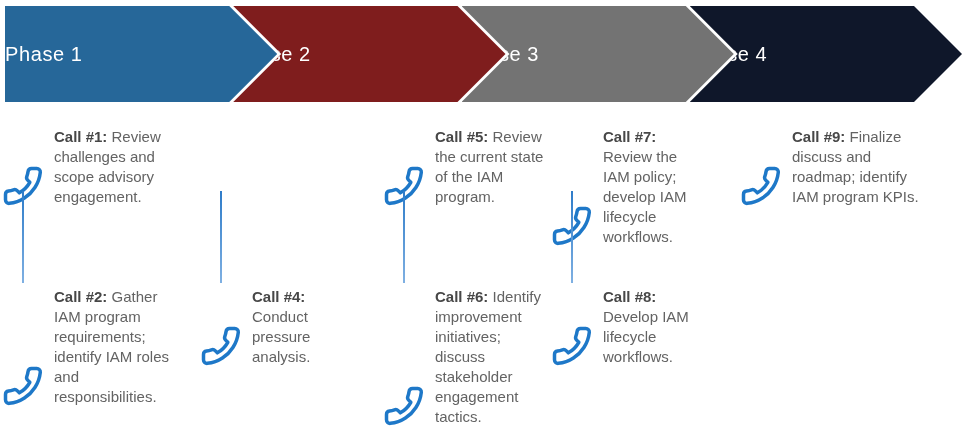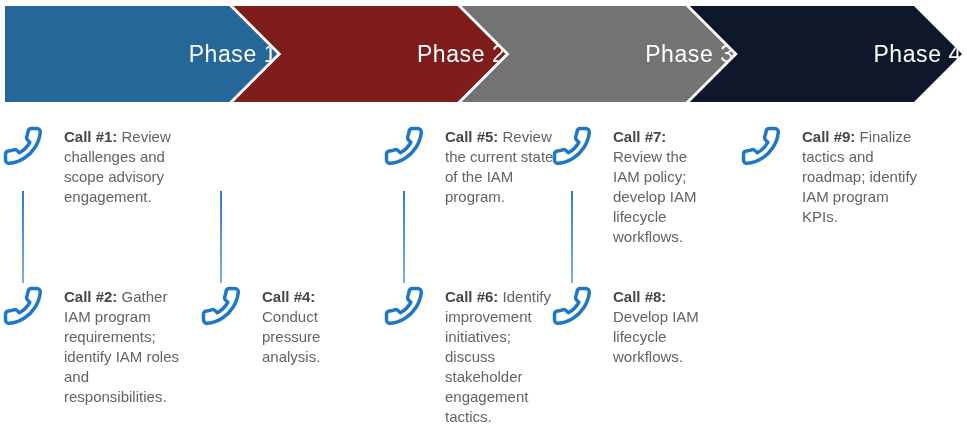--- a/index.html
+++ b/index.html
@@ -18,47 +18,46 @@
     left: 5px;
     top: 6px;
     width: 957px;
     height: 96px;
     display: flex;
   }
   .phase-arrow {
     flex: 1 1 0;
     display: flex;
     align-items: center;
-    justify-content: flex-end;
+    justify-content: flex-start;
     color: #ffffff;
-    font-size: 23px;
+    font-size: 20px;
     letter-spacing: 0.6px;
     clip-path: polygon(0 0, calc(100% - 48px) 0, 100% 50%, calc(100% - 48px) 100%, 0 100%);
-    padding-left: 16px;
   }
   .phase-arrow.notched {
     margin-left: -44px;
     clip-path: polygon(0 0, calc(100% - 48px) 0, 100% 50%, calc(100% - 48px) 100%, 0 100%, 48px 50%);
   }
   .phase-label { white-space: nowrap; }
 
   
   .call-col { position: absolute; top: 115px; height: 311px; }
   .col-1 { left: 2px;   width: 178px; }
   .col-2 { left: 200px; width: 152px; }
   .col-3 { left: 383px; width: 174px; }
   .col-4 { left: 551px; width: 160px; }
   .col-5 { left: 740px; width: 184px; }
 
   .call-item {
     position: absolute;
     left: 0; right: 0;
     display: flex;
-    align-items: flex-start;
-    gap: 20px;
+    align-items: flex-end;
+    gap: 10px;
   }
   .call-item.first  { top: 10px; }
   .call-item.second { top: 170px; }
 
   .phone-icon-box { width: 42px; height: 42px; flex: 0 0 42px; }
   .phone-icon-box svg { display: block; transform: scaleX(-1); }
 
   .call-text {
     font-size: 15px;
     line-height: 20px;
@@ -173,17 +172,17 @@
     </div>
   </div>
 
   <div class="call-col col-5">
     <div class="call-item first">
       <span class="phone-icon-box">
         <svg width="42" height="42" viewBox="0 0 24 24" fill="none" stroke="#1e78c8" stroke-width="2" stroke-linecap="round" stroke-linejoin="round">
             <path d="M22 16.92v3a2 2 0 0 1-2.18 2 19.79 19.79 0 0 1-8.63-3.07 19.5 19.5 0 0 1-6-6 19.79 19.79 0 0 1-3.07-8.67A2 2 0 0 1 4.11 2h3a2 2 0 0 1 2 1.72 12.84 12.84 0 0 0 .7 2.81 2 2 0 0 1-.45 2.11L8.09 9.91a16 16 0 0 0 6 6l1.27-1.27a2 2 0 0 1 2.11-.45 12.84 12.84 0 0 0 2.81.7A2 2 0 0 1 22 16.92z"></path>
           </svg>
       </span>
-      <span class="call-text"><b class="call-title">Call #9:</b> <span>Finalize tactics and roadmap; identify IAM program KPIs.</span></span>
+      <span class="call-text"><b class="call-title">Call #9:</b> <span>Finalize discuss and roadmap; identify IAM program KPIs.</span></span>
     </div>
   </div>
 
 </div>
 
 </body></html>

